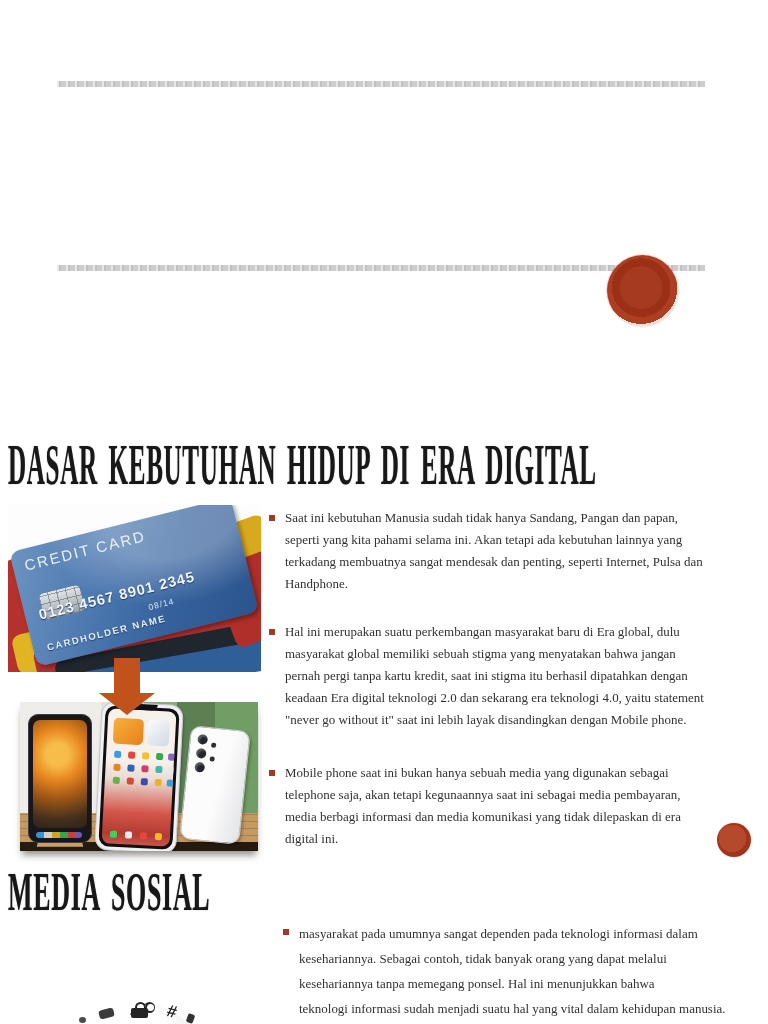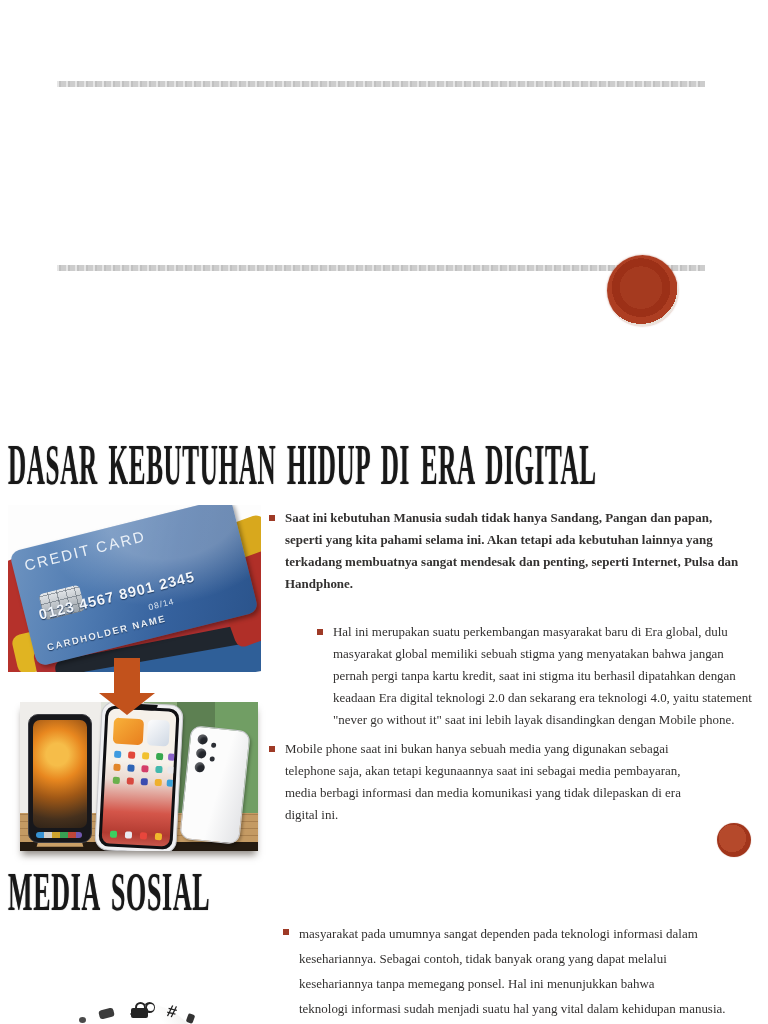--- a/index.html
+++ b/index.html
@@ -38,21 +38,21 @@
   .h-sosmed{left:8px;top:865px;font-size:36px;transform:scale(0.72,1.5);}
 
   
   .bullets{position:absolute;left:269px;top:507px;width:500px;}
   .bullets2{position:absolute;left:283px;top:921px;width:500px;}
   .bullet{display:flex;}
   .bullet .marker{flex:0 0 auto;width:6px;height:6px;background:#9e3a26;margin:8px 10px 0 0;}
   .btext{display:block;font-size:13.5px;line-height:22px;color:#333130;white-space:pre-line;
          transform:scaleX(0.96);transform-origin:left top;}
   .bullets2 .btext{line-height:25px;}
-  .mb1{margin-bottom:26px;font-weight:bold;} .mb2{margin-bottom:7px;justify-content:flex-end;}
+  .mb1{margin-bottom:26px;} .mb2{margin-bottom:31px;}
 
   
   .img-cards{position:absolute;left:8px;top:505px;width:253px;height:167px;overflow:hidden;
     background:linear-gradient(180deg,#fdfdfd 0 55%,#f3f2f1 100%);}
   .cc{position:absolute;border-radius:9px;}
   .cc-red-left{left:-30px;top:58px;width:70px;height:110px;background:#b5312b;transform:rotate(-22deg);}
   .cc-yellow-b{left:4px;top:104px;width:240px;height:40px;background:#e0b422;transform:rotate(-13deg);}
   .cc-red-b{left:26px;top:120px;width:238px;height:42px;background:#b03030;transform:rotate(-12deg);}
   .cc-dark-b{left:48px;top:134px;width:228px;height:46px;background:#20262e;transform:rotate(-11deg);}
   .cc-blue-b{left:70px;top:150px;width:205px;height:30px;background:#2f5f98;transform:rotate(-10deg);}

